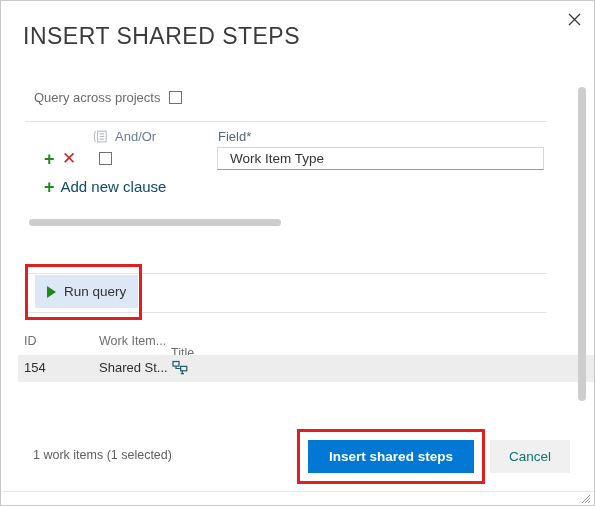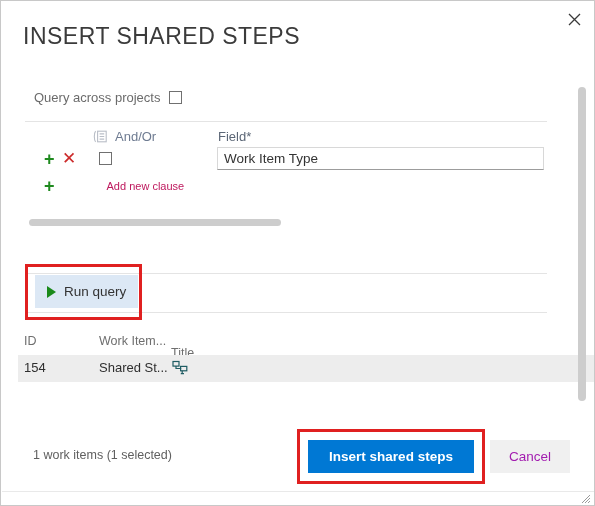--- a/index.html
+++ b/index.html
@@ -148,21 +148,21 @@
     left: 216px;
     top: -2px;
     width: 327px;
     height: 23px;
     box-sizing: border-box;
     background: #ffffff;
     border: 1px solid #d8d8d8;
     border-bottom: 1px solid #9c9c9c;
     font-size: 13.5px;
     color: #333333;
-    padding: 0 6px;
+    padding: 0 12px;
     line-height: 21px;
     font-family: "Liberation Sans", sans-serif;
     outline: none;
   }
 
   .add-clause {
     position: absolute;
     left: 43px;
     top: 177px;
     display: flex;
@@ -171,23 +171,22 @@
     cursor: pointer;
   }
   .add-clause .ac-plus {
     font-size: 18px;
     line-height: 16px;
     color: #1f8a1f;
     font-weight: 700;
     user-select: none;
   }
   .add-clause .ac-label {
-    font-size: 11px;
-    color: #be185d;
-    margin-left: 46px;
+    font-size: 15px;
+    color: #0c4a6e;
   }
 
   
   .hscroll {
     position: absolute;
     left: 28px;
     top: 218px;
     width: 516px;
     height: 7px;
   }
@@ -314,21 +313,21 @@
     cursor: pointer;
     font-family: "Liberation Sans", sans-serif;
   }
   .btn-cancel {
     position: absolute;
     left: 489px;
     top: 439px;
     width: 80px;
     height: 33px;
     background: #f0f0f0;
-    color: #a21caf;
+    color: #0f766e;
     font-size: 13.5px;
     border: none;
     cursor: pointer;
     font-family: "Liberation Sans", sans-serif;
   }
 
   .resize-grip {
     position: absolute;
     right: 3px;
     bottom: 3px;

